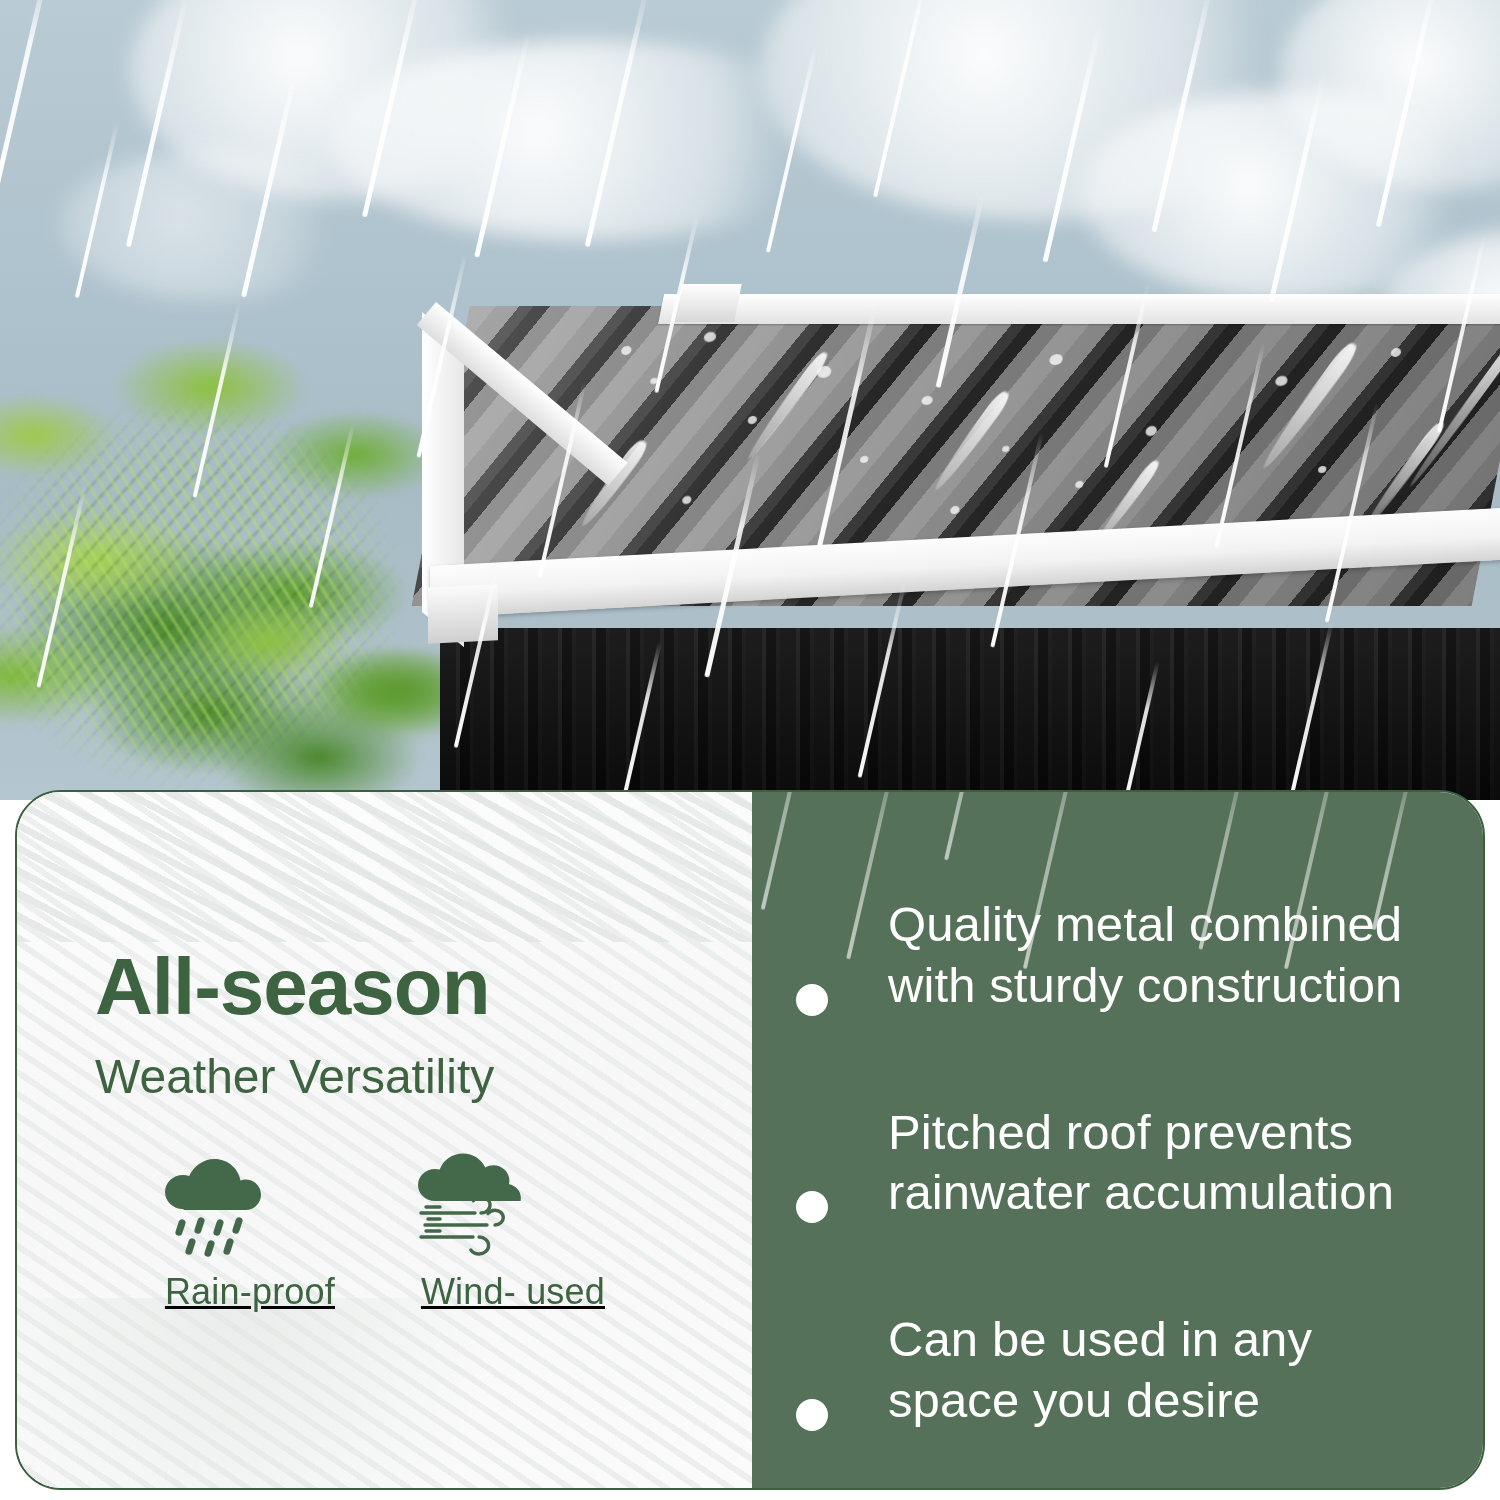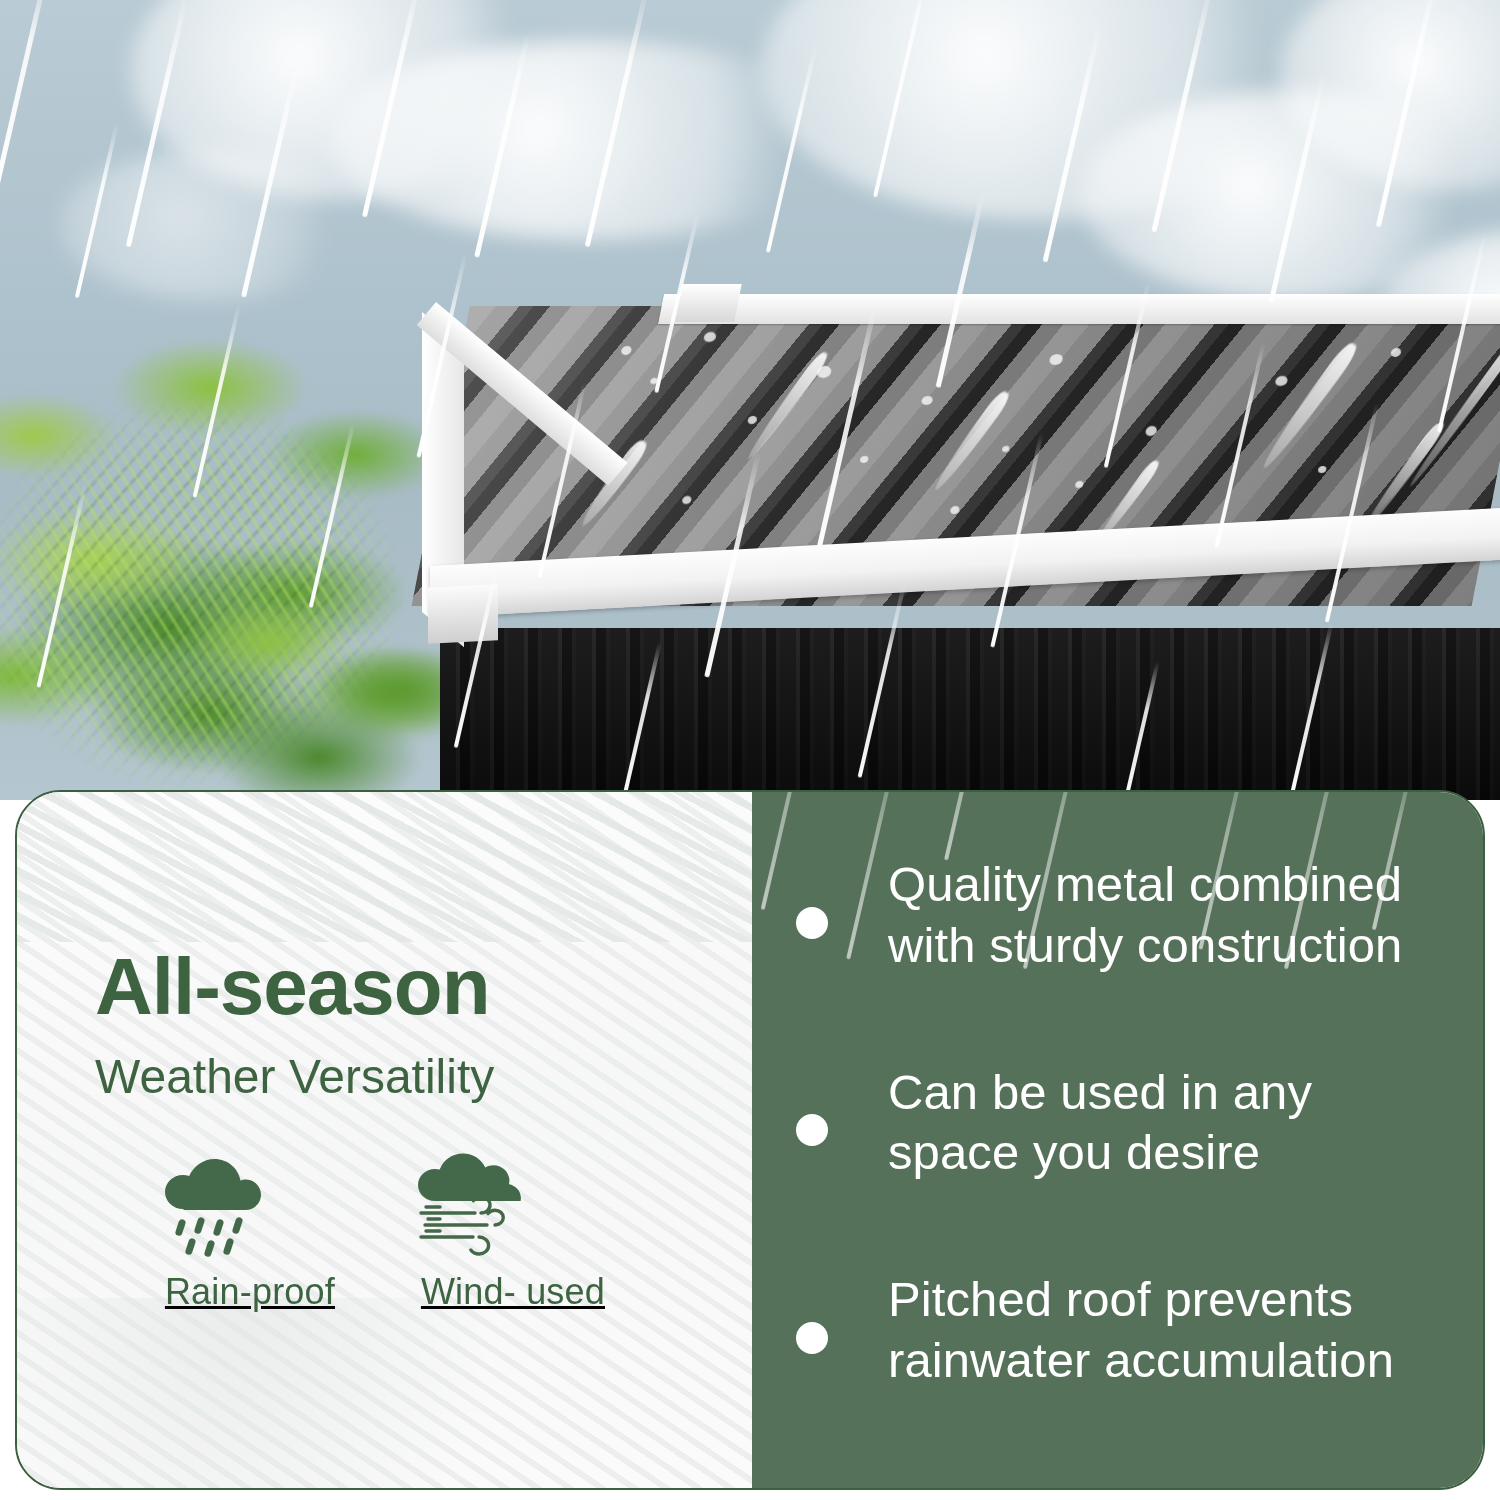--- a/index.html
+++ b/index.html
@@ -211,22 +211,23 @@
   }
   .panel-right .rain-in { position:absolute; inset:0; pointer-events:none; }
   .panel-right .rdrop-g {
     position:absolute;
     background:linear-gradient(180deg, rgba(255,255,255,0) 0%, rgba(255,255,255,.42) 40%, rgba(255,255,255,.62) 100%);
     border-radius:60px; transform:rotate(13deg); filter:blur(.4px);
   }
 
   .bullets { position:relative; z-index:3; list-style:none; }
   .bullet {
-    display:flex; align-items:center;
+    display:flex; align-items:flex-end;
     margin-bottom:86px;
+    margin-top:40px;
   }
   .bullet:last-child { margin-bottom:0; }
   .dot {
     width:32px; height:32px; border-radius:50%;
     background:#ffffff; flex:0 0 32px;
     margin:16px 60px 0 0;
   }
   .btext {
     color:#ffffff; font-size:49px; line-height:1.24;
     font-weight:normal; letter-spacing:.1px;
@@ -395,23 +396,23 @@
         <div class="rdrop-g" style="left:210px; top:-90px; width:4px; height:160px;"></div>
       </div>
 
       <ul class="bullets">
         <li class="bullet">
           <span class="dot"></span>
           <span class="btext">Quality metal combined with sturdy construction</span>
         </li>
         <li class="bullet">
           <span class="dot"></span>
-          <span class="btext">Can be used in any space you desire</span>
+          <span class="btext">Pitched roof prevents rainwater accumulation</span>
         </li>
         <li class="bullet">
           <span class="dot"></span>
-          <span class="btext">Pitched roof prevents rainwater accumulation</span>
+          <span class="btext">Can be used in any space you desire</span>
         </li>
       </ul>
     </div>
 
   </div>
 </div>
 
 </body></html>

